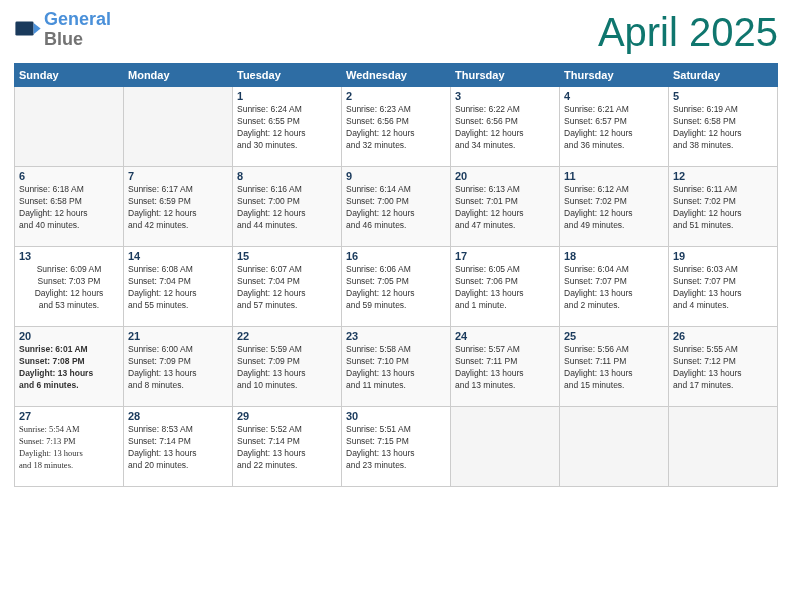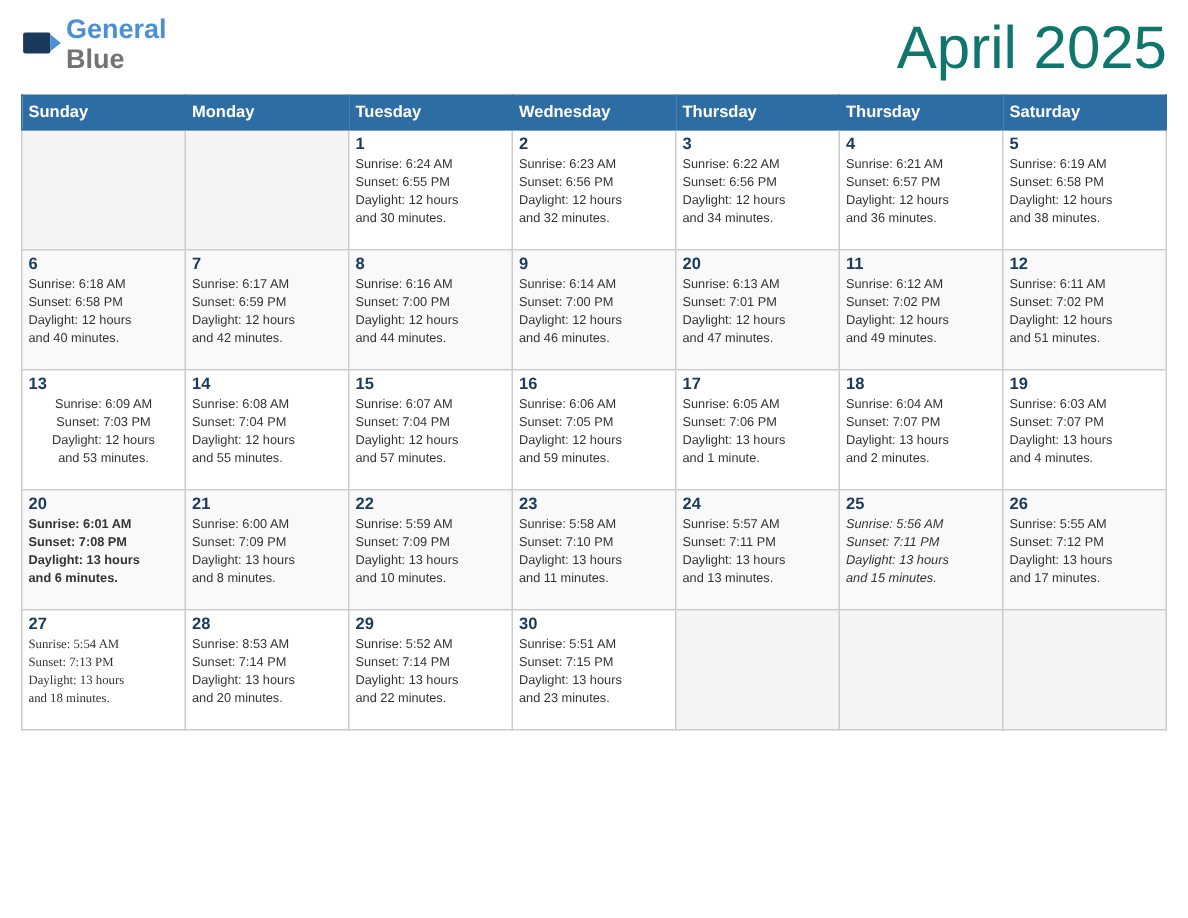--- a/index.html
+++ b/index.html
@@ -299,21 +299,21 @@
           </td>
           <td>
             <span class="day-num">24</span>
             <div class="day-info" style="white-space: pre-line;">Sunrise: 5:57 AM
 Sunset: 7:11 PM
 Daylight: 13 hours
 and 13 minutes.</div>
           </td>
           <td>
             <span class="day-num">25</span>
-            <div class="day-info" style="white-space: pre-line; font-style: italic;">Sunrise: 5:56 AM
+            <div class="day-info" style="white-space: pre-line;">Sunrise: 5:56 AM
 Sunset: 7:11 PM
 Daylight: 13 hours
 and 15 minutes.</div>
           </td>
           <td>
             <span class="day-num">26</span>
             <div class="day-info" style="white-space: pre-line;">Sunrise: 5:55 AM
 Sunset: 7:12 PM
 Daylight: 13 hours
 and 17 minutes.</div>

